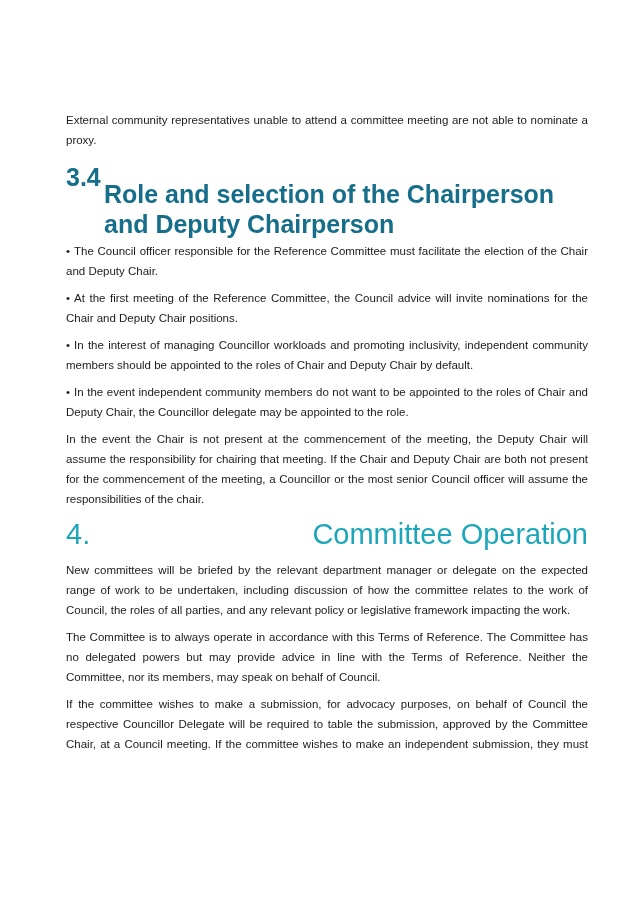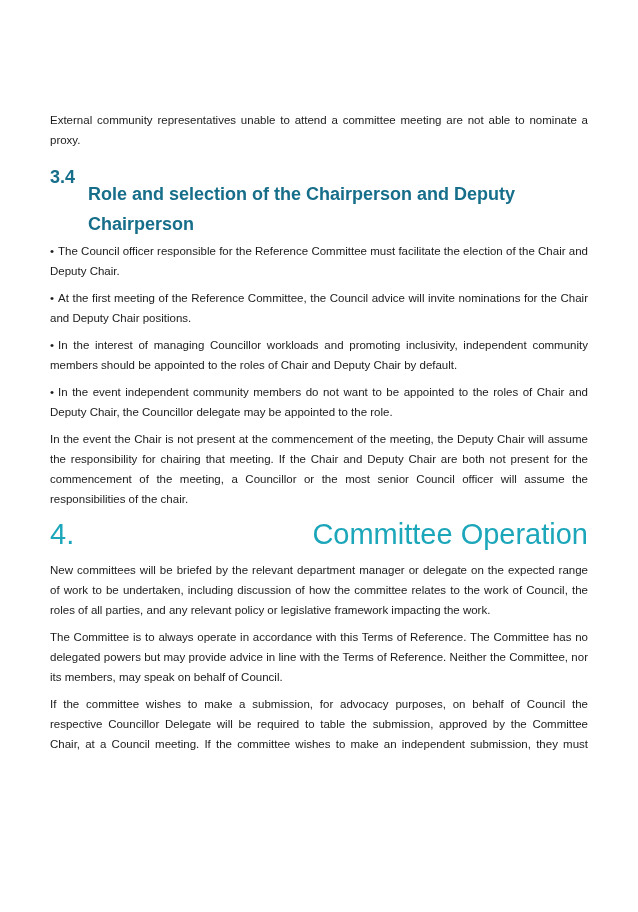--- a/index.html
+++ b/index.html
@@ -11,40 +11,40 @@
   html,body{margin:0;padding:0;}
   body{
     background:#ffffff;
     font-family:"Liberation Sans", sans-serif;
   }
   .page{
     position:relative;
     width:638px;
     height:752px;
     background:#ffffff;
-    padding:110px 50px 0 50px;
+    padding:110px 50px 0 66px;
     overflow:hidden;
   }
   .body-text{
     margin:0 0 7px 0;
     font-size:11.5px;
     line-height:20px;
     color:var(--body-text);
     text-align:justify;
   }
   .bullet .marker{
     padding-right:4px;
   }
   .closing{
     margin-top:3px;
   }
   .h2{
     display:flex;
     margin:12px 0 2px 0;
-    font-size:18px;
+    font-size:25px;
     font-weight:bold;
     line-height:30px;
     color:var(--heading-secondary);
   }
   .h2 .h-num{
     flex:0 0 38px;
   }
   .h2 .h-text{
     flex:1;
     margin-top:17px;

